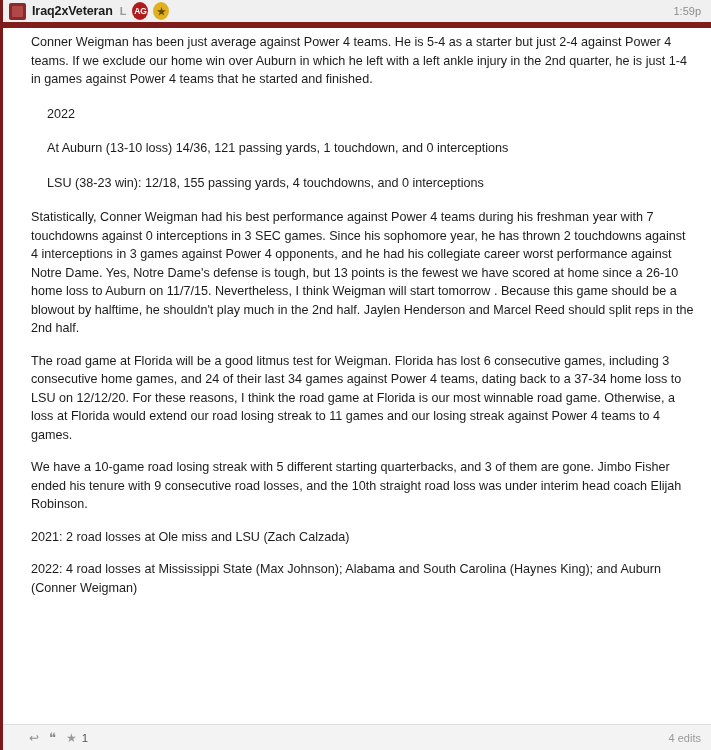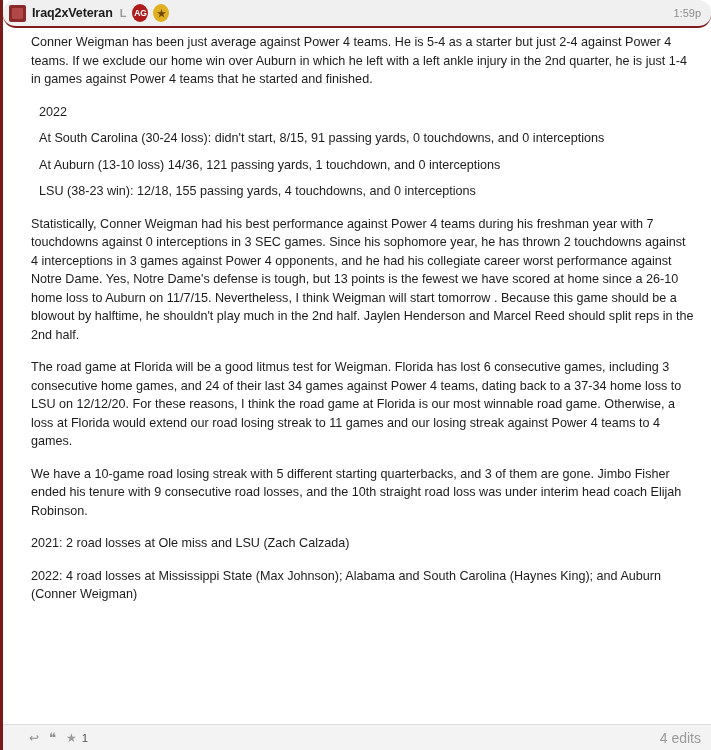--- a/index.html
+++ b/index.html
@@ -14,26 +14,25 @@
     height: 750px;
     position: relative;
     background: #ffffff;
     border-left: 3px solid #7a1a1a;
     overflow: hidden;
   }
   
   .post-header {
     height: 28px;
     background: #f0f0f0;
-    border-bottom: 2px solid #7f1d1d;
+    border-bottom: 6px solid #7f1d1d;
     display: flex;
     align-items: center;
     padding: 0 8px 0 6px;
     position: relative;
-    border-radius: 13px;
   }
   .avatar {
     width: 17px;
     height: 17px;
     background: #8a2a2a;
     border-radius: 2px;
     flex: 0 0 auto;
     margin-right: 6px;
     position: relative;
   }
@@ -91,21 +90,21 @@
     font-size: 12.6px;
     line-height: 18.5px;
     color: #1c1c1c;
   }
   .para {
     margin: 0 0 14px 0;
     white-space: pre-wrap;
   }
   .year { margin: 0 0 0 0; }
   .blk { margin: 0 0 14px 0; }
-  .line { margin: 8px; white-space: pre-wrap; }
+  .line { margin: 16px; white-space: pre-wrap; }
   
   .post-footer {
     position: absolute;
     left: 0;
     right: 0;
     bottom: 0;
     height: 26px;
     background: #f3f3f3;
     border-top: 1px solid #dedede;
     display: flex;
@@ -121,21 +120,21 @@
     align-items: center;
   }
   .footer-icon.quote { font-size: 13px; }
   .like-count {
     font-size: 11.5px;
     color: #555;
     margin-left: 1px;
   }
   .edits {
     margin-left: auto;
-    font-size: 14px;
+    font-size: 11px;
     color: #9a9a9a;
   }
   .star-shape {
     color: #9a9a9a;
     font-size: 12px;
     margin-right: 4px;
   }
 </style>
 </head>
 <body>
@@ -150,21 +149,20 @@
     <span class="badge-circle badge-star">★</span>
     <span class="timestamp">1:59p</span>
   </div>
 
   <div class="post-body">
 
     <p class="para">Conner Weigman has been just average against Power 4 teams. He is 5-4 as a starter but just 2-4 against Power 4 teams. If we exclude our home win over Auburn in which he left with a left ankle injury in the 2nd quarter, he is just 1-4 in games against Power 4 teams that he started and finished.</p>
 
     <div class="blk">
       <p class="line year">2022</p>
-      <p class="line">At South Carolina (30-24 loss): didn't start, 8/15, 91 passing yards, 0 touchdowns, and 0 interceptions</p>
       <p class="line">At Auburn (13-10 loss) 14/36, 121 passing yards, 1 touchdown, and 0 interceptions</p>
       <p class="line">LSU (38-23 win): 12/18, 155 passing yards, 4 touchdowns, and 0 interceptions</p>
     </div>
 
 
 
     <p class="para">Statistically, Conner Weigman had his best performance against Power 4 teams during his freshman year with 7 touchdowns against 0 interceptions in 3 SEC games. Since his sophomore year, he has thrown 2 touchdowns against 4 interceptions in 3 games against Power 4 opponents, and he had his collegiate career worst performance against Notre Dame. Yes, Notre Dame's defense is tough, but 13 points is the fewest we have scored at home since a 26-10 home loss to Auburn on 11/7/15. Nevertheless, I think Weigman will start tomorrow . Because this game should be a blowout by halftime, he shouldn't play much in the 2nd half. Jaylen Henderson and Marcel Reed should split reps in the 2nd half.</p>
     <p class="para">The road game at Florida will be a good litmus test for Weigman. Florida has lost 6 consecutive games, including 3 consecutive home games, and 24 of their last 34 games against Power 4 teams, dating back to a 37-34 home loss to LSU on 12/12/20. For these reasons, I think the road game at Florida is our most winnable road game. Otherwise, a loss at Florida would extend our road losing streak to 11 games and our losing streak against Power 4 teams to 4 games.</p>
     <p class="para">We have a 10-game road losing streak with 5 different starting quarterbacks, and 3 of them are gone. Jimbo Fisher ended his tenure with 9 consecutive road losses, and the 10th straight road loss was under interim head coach Elijah Robinson.</p>
     <p class="para">2021: 2 road losses at Ole miss and LSU (Zach Calzada)</p>

